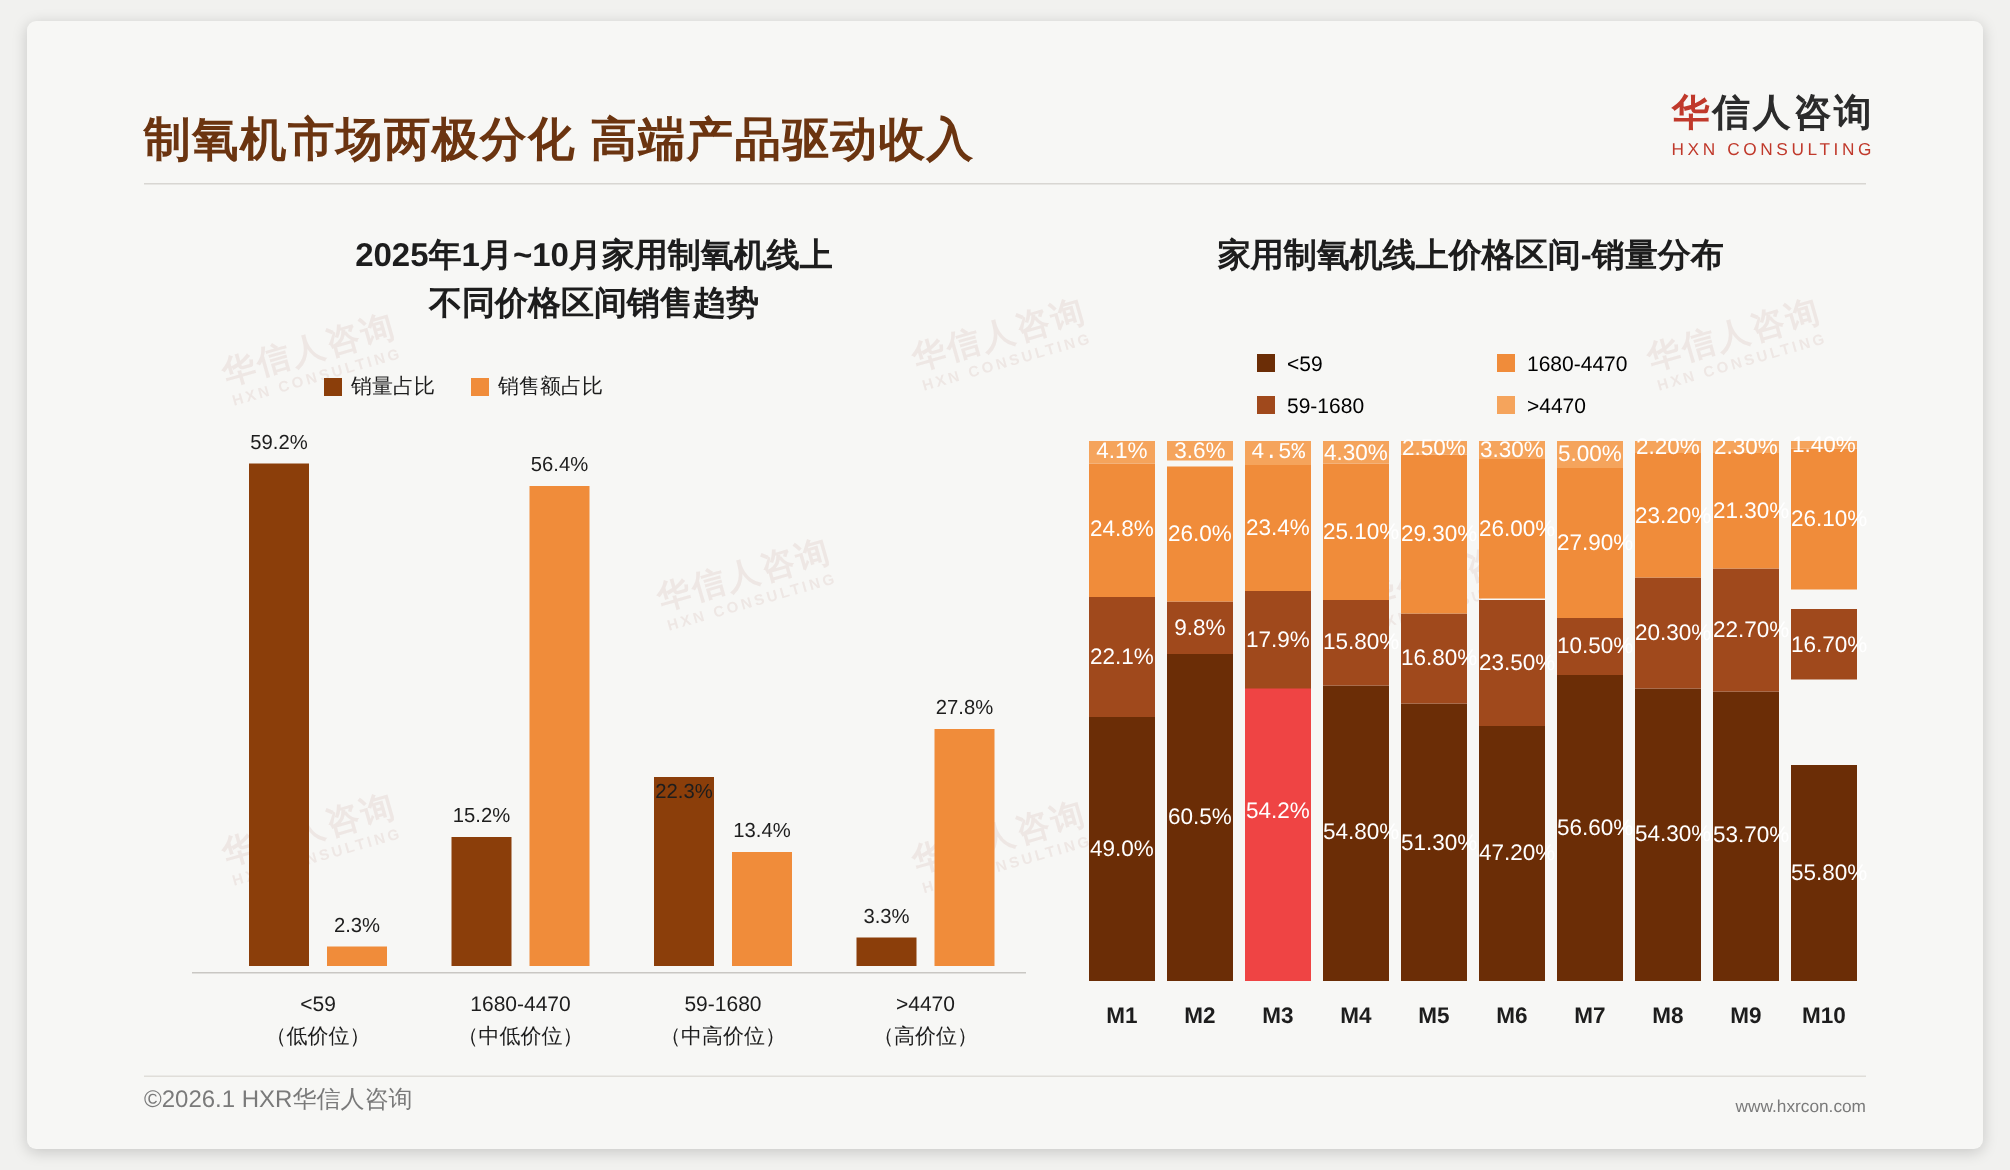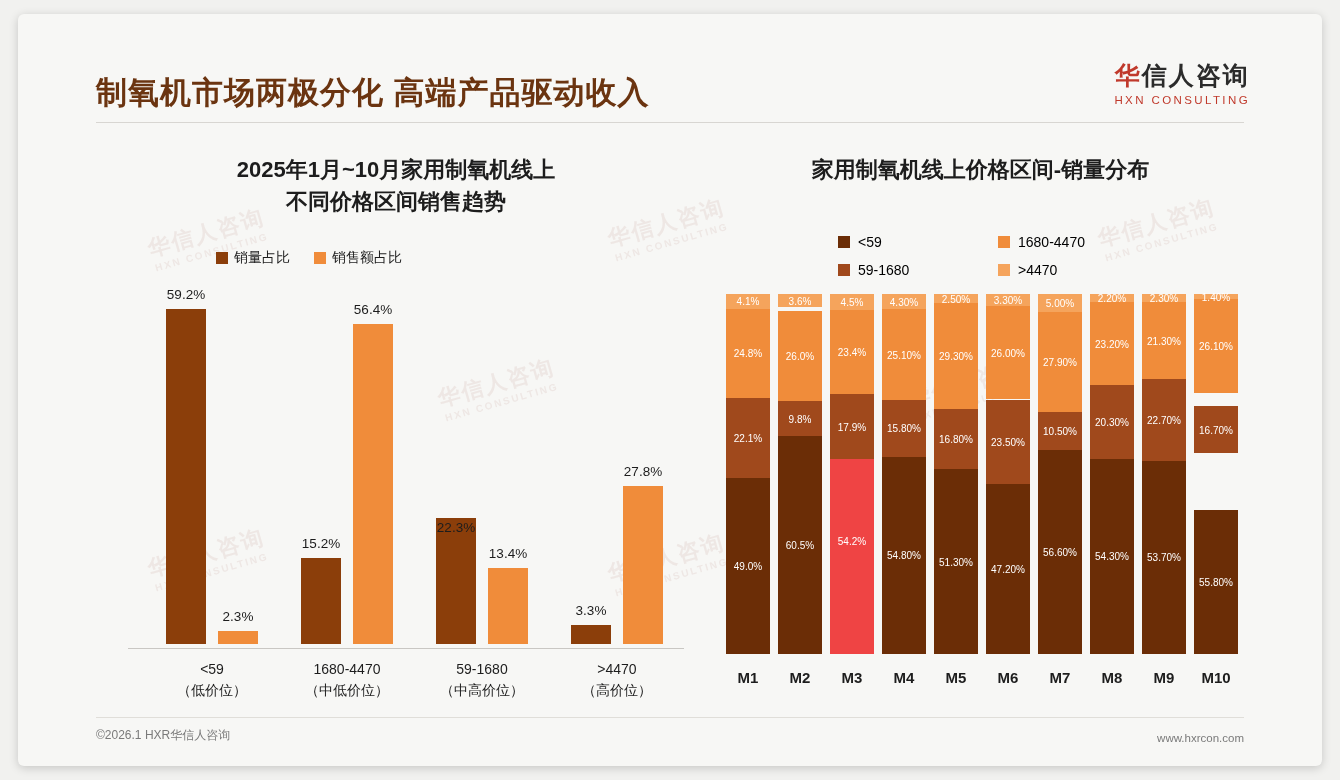--- a/index.html
+++ b/index.html
@@ -120,42 +120,42 @@
   }
   
   .stack-col { position: absolute; bottom: 0; }
   .seg { position: absolute; width: 100%; }
   .seg span {
     position: absolute;
     left: 0; right: 0;
     top: 50%;
     transform: translateY(-50%);
     text-align: center;
-    font-size: 10px;
+    font-size: 15px;
     color: #ffffff;
     white-space: nowrap;
   }
   .month-label {
     position: absolute;
     font-size: 15px;
     color: #1d1d1d;
     text-align: center;
     font-weight: 600;
   }
   
   .footer-rule {
     position: absolute;
     left: 78px; bottom: 48px;
     width: 1148px; height: 1px;
     background: #e0ded9;
   }
   .footer-left {
     position: absolute;
     left: 78px; bottom: 22px;
-    font-size: 12px;
+    font-size: 16px;
     color: #7a7a7a;
   }
   .footer-right {
     position: absolute;
     right: 78px; bottom: 22px;
     font-size: 11.5px;
     color: #7a7a7a;
   }
 </style>
 </head>
@@ -307,21 +307,21 @@
         <div class="stack-col" style="left: 122px; width: 44px; height: 360px;">
           <div class="seg" style="background: #ef4444; height: 227px; bottom: 0px; position: absolute;">
             <span>54.2%</span>
           </div>
           <div class="seg" style="background: rgb(160, 73, 28); height: 64.44px; bottom: 195.12px; position: absolute;">
             <span>17.9%</span>
           </div>
           <div class="seg" style="background: rgb(240, 140, 58); height: 84.24px; bottom: 259.56px; position: absolute;">
             <span>23.4%</span>
           </div>
-          <div class="seg" style="background: rgb(245, 164, 92); height: 16.2px; bottom: 343.8px; position: absolute;">
+          <div class="seg" style="background: rgb(245, 164, 92); height: 16.2px; bottom: 343.8px; position: absolute; font-family: Liberation Mono, monospace;">
             <span>4.5%</span>
           </div>
         </div>
         <div class="stack-col" style="left: 174px; width: 44px; height: 360px;">
           <div class="seg" style="background: rgb(107, 45, 6); height: 197.28px; bottom: 0px; position: absolute;">
             <span>54.80%</span>
           </div>
           <div class="seg" style="background: rgb(160, 73, 28); height: 56.88px; bottom: 197.28px; position: absolute;">
             <span>15.80%</span>
           </div>

